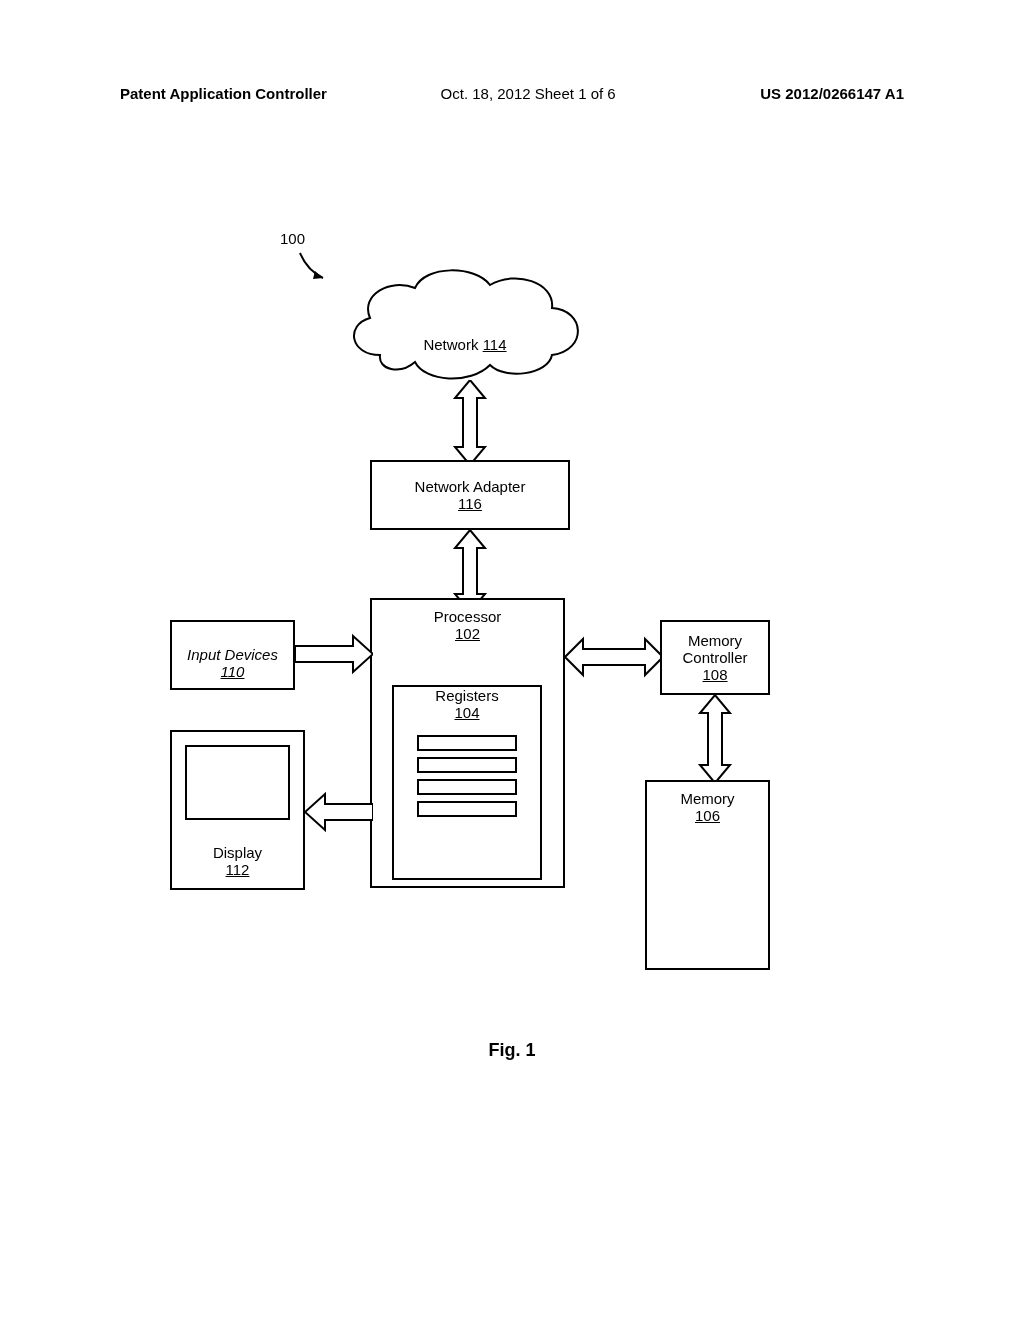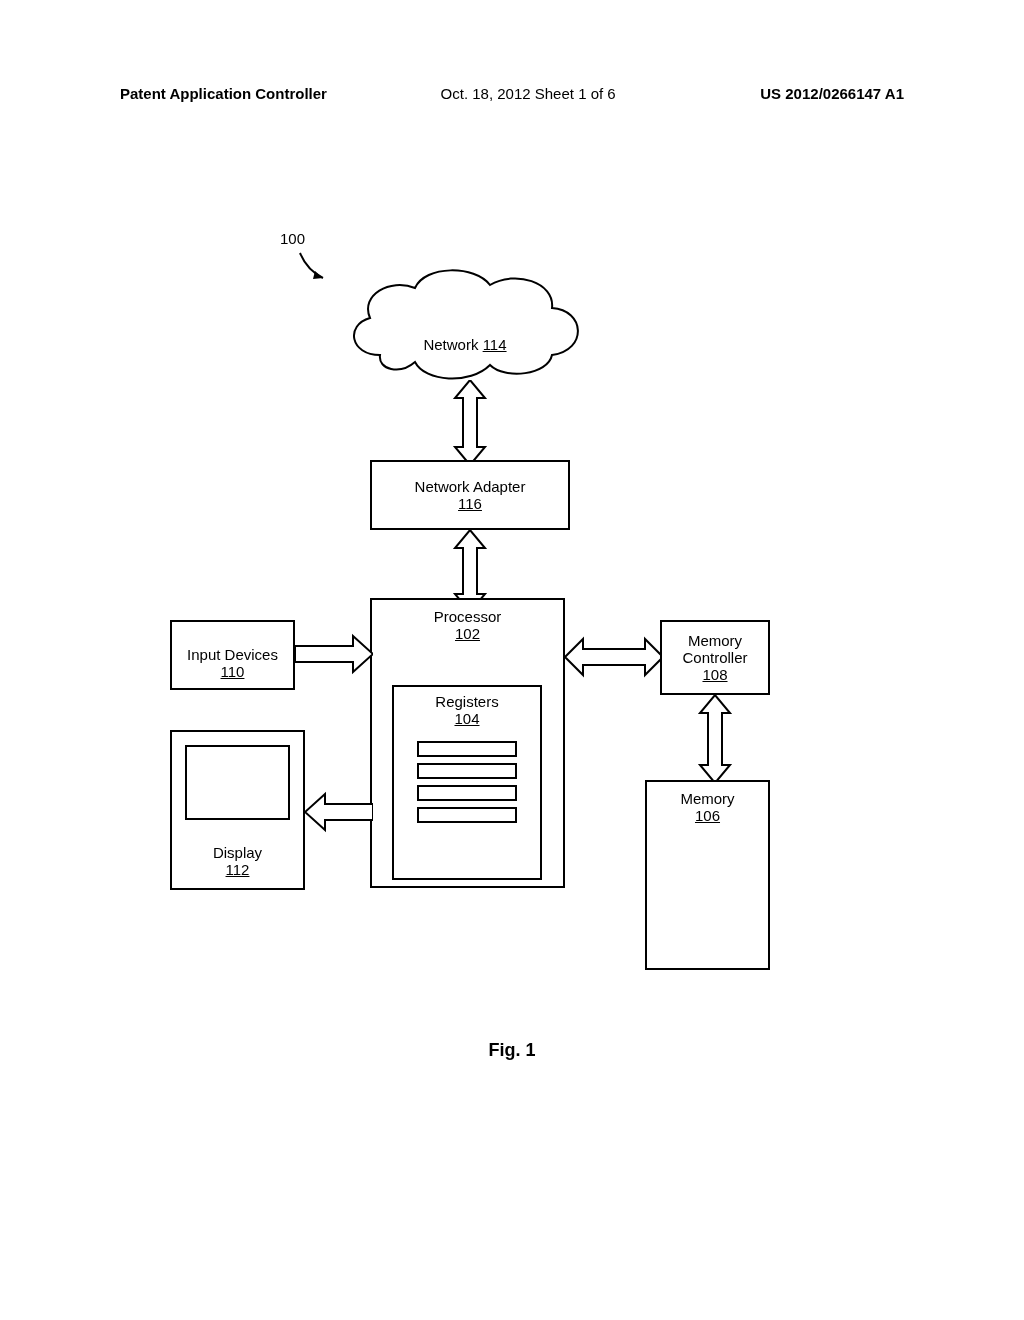--- a/index.html
+++ b/index.html
@@ -91,37 +91,37 @@
       height: 290px;
     }
     .registers {
       position: absolute;
       left: 392px;
       top: 555px;
       width: 150px;
       height: 195px;
       border: 2px solid #000;
       text-align: center;
-      padding-top: 6px;
       font-size: 15px;
     }
     .reg-slot {
       width: 100px;
       height: 16px;
       border: 2px solid #000;
       margin: 6px auto;
     }
     
     .input-dev {
       left: 170px;
       top: 490px;
       width: 125px;
       height: 70px;
       justify-content: center;
       padding-top: 16px;
+      font-style: italic;
     }
     
     .display-box {
       left: 170px;
       top: 600px;
       width: 135px;
       height: 160px;
       justify-content: flex-end;
       padding-bottom: 10px;
       padding-top: 3px;

